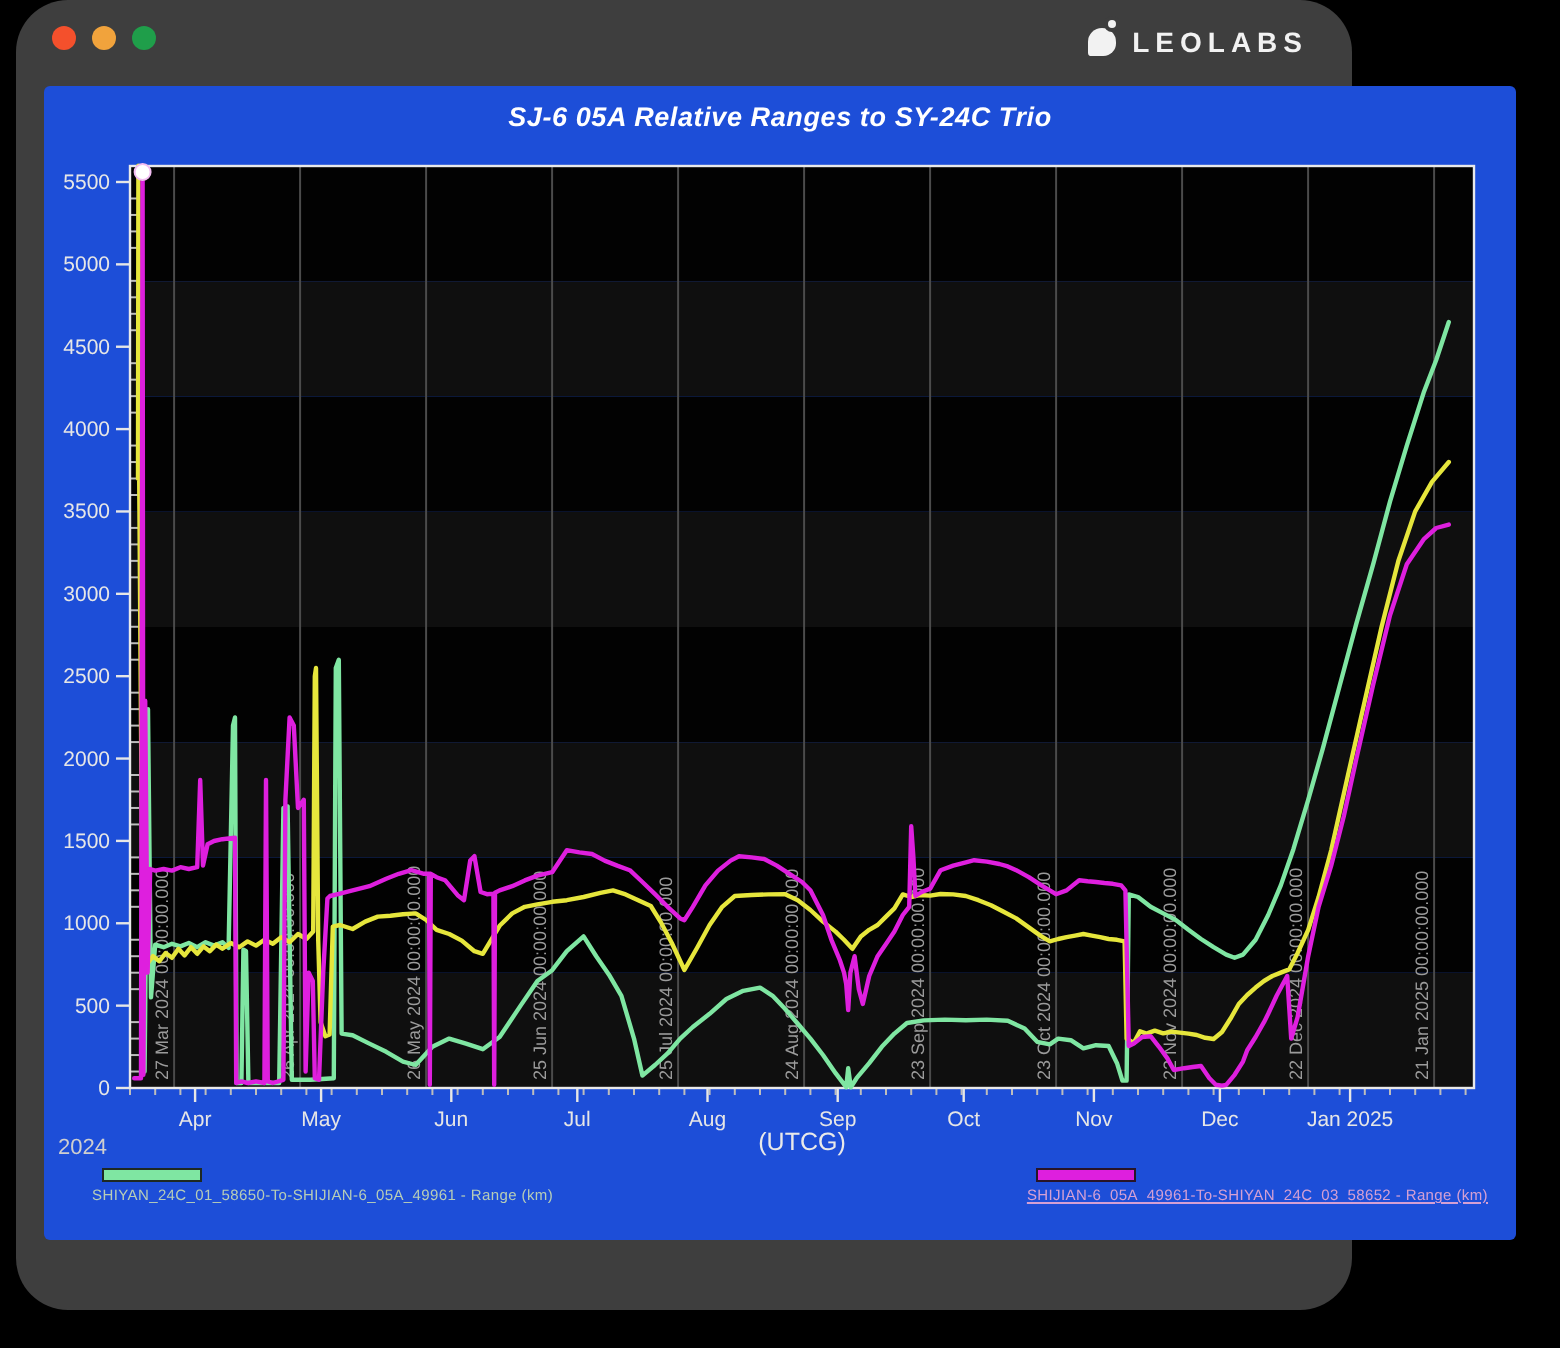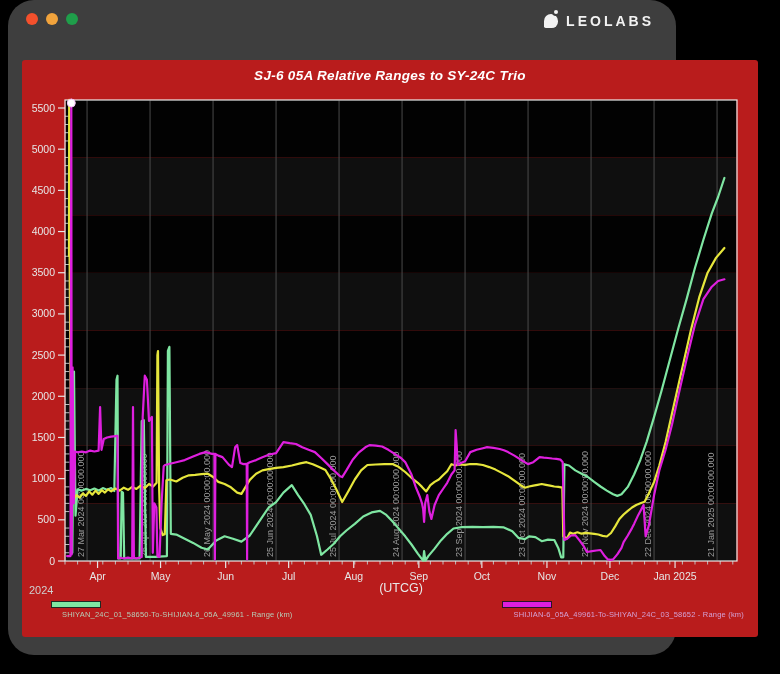--- a/index.html
+++ b/index.html
@@ -8,28 +8,28 @@
   .titlebar{position:absolute;left:0;top:0;width:100%;height:48px;}
   .lights{position:absolute;left:18px;top:13px;display:flex;gap:8px;}
   .light{width:12px;height:12px;border-radius:50%;display:inline-block;}
   .light.red{background:#f4502c;}
   .light.yellow{background:#f1a33c;}
   .light.green{background:#1f9e4a;}
   .logo{position:absolute;right:22px;top:13px;display:flex;align-items:center;gap:8px;}
   .logo-icon{position:relative;width:14px;height:14px;background:#f2f2f2;border-radius:50% 50% 45% 12%;}
   .logo-icon::after{content:'';position:absolute;top:-4px;right:0px;width:4px;height:4px;background:#f2f2f2;border-radius:50%;box-shadow:0 0 0 2px #3e3e3e;}
   .logo-text{color:#f2f2f2;font-size:14px;font-weight:600;letter-spacing:3px;}
-  .panel{position:absolute;left:14px;top:60px;width:736px;height:577px;background:#b91c1c;border-radius:3px;}
+  .panel{position:absolute;left:14px;top:43px;width:736px;height:577px;background:#1d4ed8;border-radius:3px;}
   .chart-title{position:absolute;top:8px;left:0;width:100%;text-align:center;color:#fff;
     font-size:13.5px;font-weight:bold;font-style:italic;letter-spacing:.3px;}
   #plot{position:absolute;left:0;top:0;width:736px;height:577px;}
   .legend{position:absolute;left:24px;right:14px;top:541px;display:flex;justify-content:space-between;align-items:flex-start;}
   .legend-item{display:flex;flex-direction:column;gap:2px;}
   .legend-swatch{width:48px;height:5px;margin-left:5px;border:1px solid rgba(20,20,20,.9);box-sizing:content-box;}
-  .legend-label{font-size:7.5px;letter-spacing:.2px;white-space:nowrap;margin-left:16px;}
+  .legend-label{font-size:7.5px;letter-spacing:.2px;white-space:nowrap;}
 </style>
 </head>
 <body>
 
 <div class="window">
   <div class="titlebar">
     <div class="lights">
       <span class="light red"></span>
       <span class="light yellow"></span>
       <span class="light green"></span>
@@ -222,17 +222,17 @@
         <polyline points="67.1,544.1 70.5,544.1 71.3,87.8 71.7,542.4 72.6,355.4 73.8,491.3 75.1,439.5 77.6,440.3 81.8,439.5 86.0,440.3 90.2,438.6 94.4,439.5 98.6,438.6 100.1,395.0 101.5,437.8 103.8,427.1 107.0,425.5 111.2,424.6 117.5,423.8 118.1,546.5 120.7,545.7 123.8,546.5 128.0,545.7 132.2,546.5 133.0,395.0 133.9,545.7 136.4,546.5 141.7,544.9 142.7,404.9 144.8,363.7 146.9,367.8 149.0,409.0 151.9,404.9 152.8,540.8 154.3,491.3 156.4,495.5 157.4,544.1 159.5,544.9 161.6,491.3 163.7,454.3 165.0,453.0 170.0,451.8 176.3,450.2 184.7,448.1 193.1,444.4 199.4,441.9 205.7,440.1 212.0,441.9 214.5,441.9 214.9,547.4 215.4,441.9 218.3,443.6 222.5,445.1 228.8,452.6 232.0,455.1 235.1,435.3 237.2,433.1 240.3,451.0 243.5,452.1 246.7,451.8 247.1,547.4 247.5,451.4 249.8,450.2 256.1,448.1 262.4,445.2 268.7,442.8 276.1,441.1 283.4,430.1 289.7,431.2 296.0,432.0 302.3,435.3 308.6,437.8 314.9,440.1 321.2,446.0 327.5,452.1 333.8,458.4 340.1,464.2 342.2,465.1 346.4,458.4 352.7,447.7 359.0,440.3 365.3,435.3 369.5,433.1 375.8,433.7 382.1,434.5 388.4,437.8 394.7,441.9 401.0,446.0 405.2,450.1 411.5,462.5 415.7,474.9 419.9,485.0 422.0,491.3 423.1,497.0 424.1,510.0 425.2,491.3 427.3,483.1 429.4,499.6 431.4,507.0 434.6,493.0 438.8,483.1 443.0,477.0 447.2,470.8 451.4,462.5 454.6,458.4 455.6,418.1 456.7,433.7 457.7,453.0 460.9,451.0 465.1,449.3 470.3,440.1 476.6,437.8 482.9,436.2 487.1,435.1 493.4,435.8 499.7,437.0 503.9,438.2 508.1,440.1 514.4,443.6 520.7,447.7 528.0,452.1 533.3,450.2 539.6,445.1 543.8,445.6 548.0,446.0 552.2,446.5 556.4,446.9 560.6,447.7 562.7,450.2 564.4,528.0 566.9,526.8 571.1,523.5 575.3,523.1 579.5,528.4 583.7,534.2 586.9,540.0 592.1,539.1 596.3,538.5 600.5,538.0 604.7,544.1 607.9,547.4 611.0,547.8 613.1,547.4 617.3,542.4 621.5,535.8 623.6,530.1 627.8,523.5 632.0,516.1 634.1,511.9 638.3,502.9 643.6,493.0 645.6,524.3 648.8,513.6 654.1,483.1 659.3,458.4 665.6,437.8 671.9,413.1 678.2,384.3 686.6,347.2 695.0,312.6 703.4,287.1 711.8,274.7 718.1,269.0 724.4,267.3" fill="none" stroke="#de1fde" stroke-width="2.2" stroke-linejoin="round" stroke-linecap="round"></polyline>
         <circle cx="71.3" cy="91" r="4" fill="#ffffff" stroke="#f2bdf2" stroke-width="1"></circle>
       </svg>
     <div class="legend" id="legend">
         <div class="legend-item">
           <span class="legend-swatch" style="background: rgb(127, 230, 162);"></span>
           <span class="legend-label" style="color: rgb(183, 205, 183);">SHIYAN_24C_01_58650-To-SHIJIAN-6_05A_49961 - Range (km)</span>
         </div>
         <div class="legend-item">
           <span class="legend-swatch" style="background: rgb(222, 31, 222);"></span>
-          <span class="legend-label" style="color: rgb(212, 160, 212);">SHIJIAN-6_05A_49961-To-SHIYAN_24C_03_58652 - Range (km)</span>
+          <span class="legend-label" style="color: rgb(212, 160, 212); text-decoration: underline;">SHIJIAN-6_05A_49961-To-SHIYAN_24C_03_58652 - Range (km)</span>
         </div>
       </div>
   </div>
 </div>
 
 </body></html>

